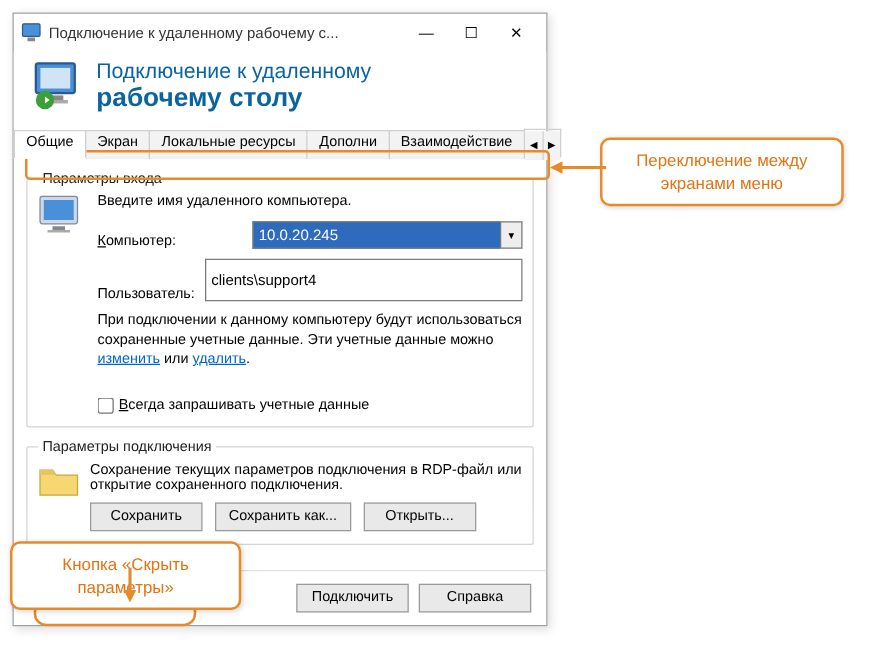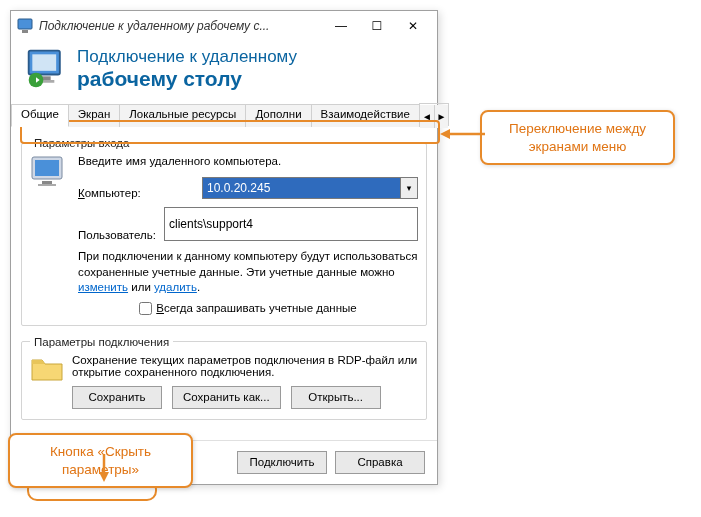--- a/index.html
+++ b/index.html
@@ -1,20 +1,20 @@
 <!DOCTYPE html>
 <html><head>
 <meta charset="utf-8">
 <style>
   * { box-sizing: border-box; font-family: 'Segoe UI', Tahoma, sans-serif; }
   body { margin: 0; padding: 10px; background: #fff; width: 701px; height: 517px; position: relative; font-size: 12px; color: #000; }
   .window { width: 428px; border: 1px solid #a0a0a0; background: #fff; box-shadow: 2px 2px 8px rgba(0,0,0,0.15); position: relative; }
   .titlebar { height: 30px; display: flex; align-items: center; padding: 0 6px; font-size: 12px; color: #333; }
   .title-icon { width:16px; height:16px; margin-right:6px; display:inline-flex; }
-  .title-text { flex:1; white-space:nowrap; overflow:hidden; text-overflow:ellipsis;font-style:italic; }
+  .title-text { flex:1; white-space:nowrap; overflow:hidden; text-overflow:ellipsis; }
   .win-btns { display:flex; gap:0; }
   .win-btn { width:36px; height:24px; display:flex; align-items:center; justify-content:center; font-size:12px; color:#000; }
   .header { background:#fff; padding:6px 14px 12px 14px; display:flex; align-items:center; gap:8px; }
   .header-icon { width:44px; height:44px; display:inline-flex; align-items:center; justify-content:center; }
   .header-text { line-height:1.15; }
   .header-line1 { font-size:17px; color:#0a64a0; }
   .header-line2 { font-size:21px; font-weight:700; color:#0a64a0; }
   .tabs-wrap { position:relative; display:flex; align-items:stretch; border-bottom:1px solid #d0d0d0; height:24px; }
   .tab { padding:3px 9px; font-size:11.5px; border:1px solid #d0d0d0; border-bottom:none; background:#f3f3f3; margin-right:-1px; white-space:nowrap; position:relative; top:1px; }
   .tab.active { background:#fff; border-bottom:1px solid #fff; z-index:2; }
@@ -31,21 +31,21 @@
   .form-row { display:flex; align-items:flex-end; margin-bottom:8px; }
   .form-label { width:86px; font-size:11.5px; }
   .form-label .ul { text-decoration:underline; }
   .combo { flex:1; display:flex; height:22px;padding-left:38px; }
   .combo input { flex:1; border:1px solid #7a7a7a; border-right:none; padding:2px 4px; font-size:12px; background:#fff; color:#fff; }
   .combo .sel { background:#2f6bbd; }
   .combo .dd { width:18px; border:1px solid #7a7a7a; background:#eee; display:flex; align-items:center; justify-content:center; font-size:9px; }
   .txt { flex:1; height:22px; border:1px solid #7a7a7a; padding:16px 4px; font-size:12px; }
   .note { margin-top:6px; line-height:1.35; }
   .note a { color:#0066cc; text-decoration:underline; }
-  .chk-row { margin-top:6px; display:flex; align-items:center; gap:4px;justify-content:center; }
+  .chk-row { margin-top:22px; display:flex; align-items:center; gap:4px; }
   .chk-row input { width:13px; height:13px; margin:0; }
   .chk-row .ul { text-decoration:underline; }
   .conn-row { display:flex; align-items:flex-start; gap:8px; }
   .folder-ico { width:34px; height:30px; flex-shrink:0; }
   .conn-body { flex:1; }
   .btn-row { display:flex; gap:10px; margin-top:8px; }
   .btn { min-width:90px; height:23px; border:1px solid #9a9a9a; background:#e9e9e9; font-size:11.5px; padding:0 10px; display:inline-flex; align-items:center; justify-content:center; }
   .footer { display:flex; align-items:center; padding:10px 12px; border-top:1px solid #e0e0e0; }
   .hide-params { display:flex; align-items:center; gap:6px; font-size:11.5px; flex:1; }
   .hide-params .ul { text-decoration:underline; }

